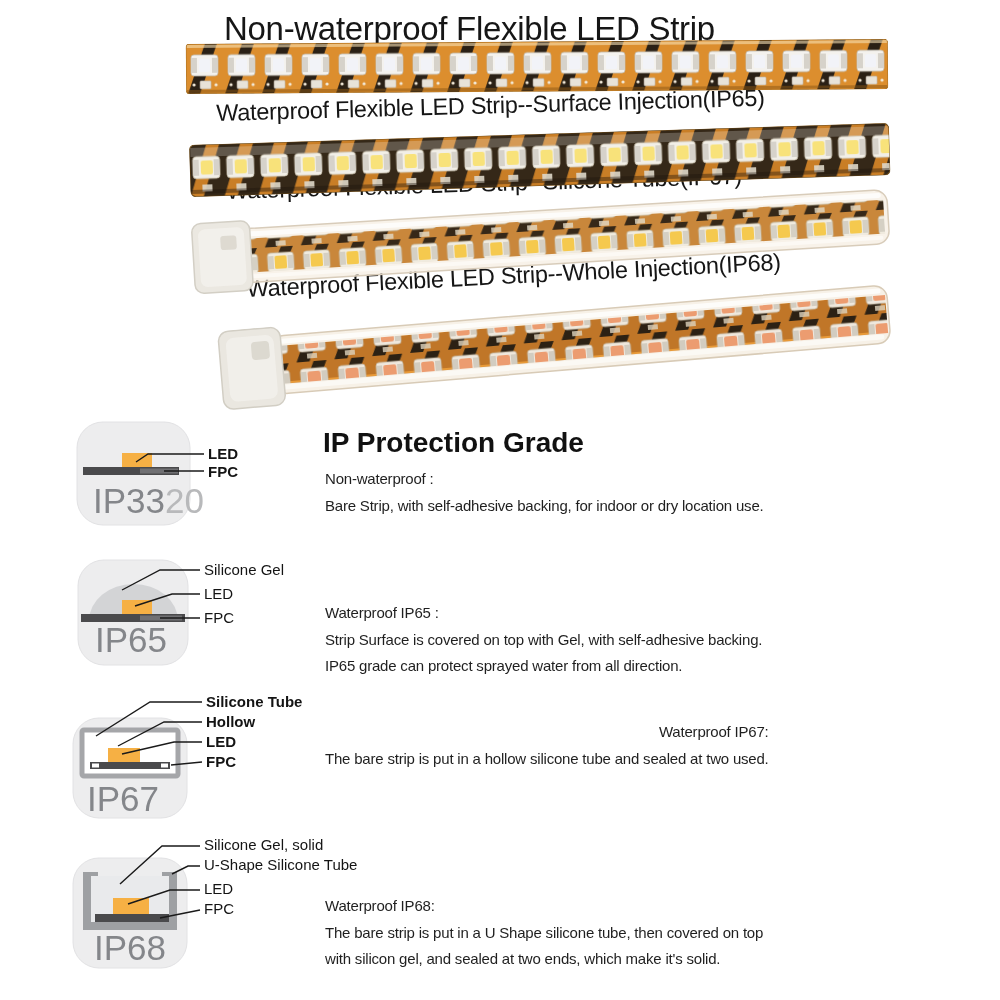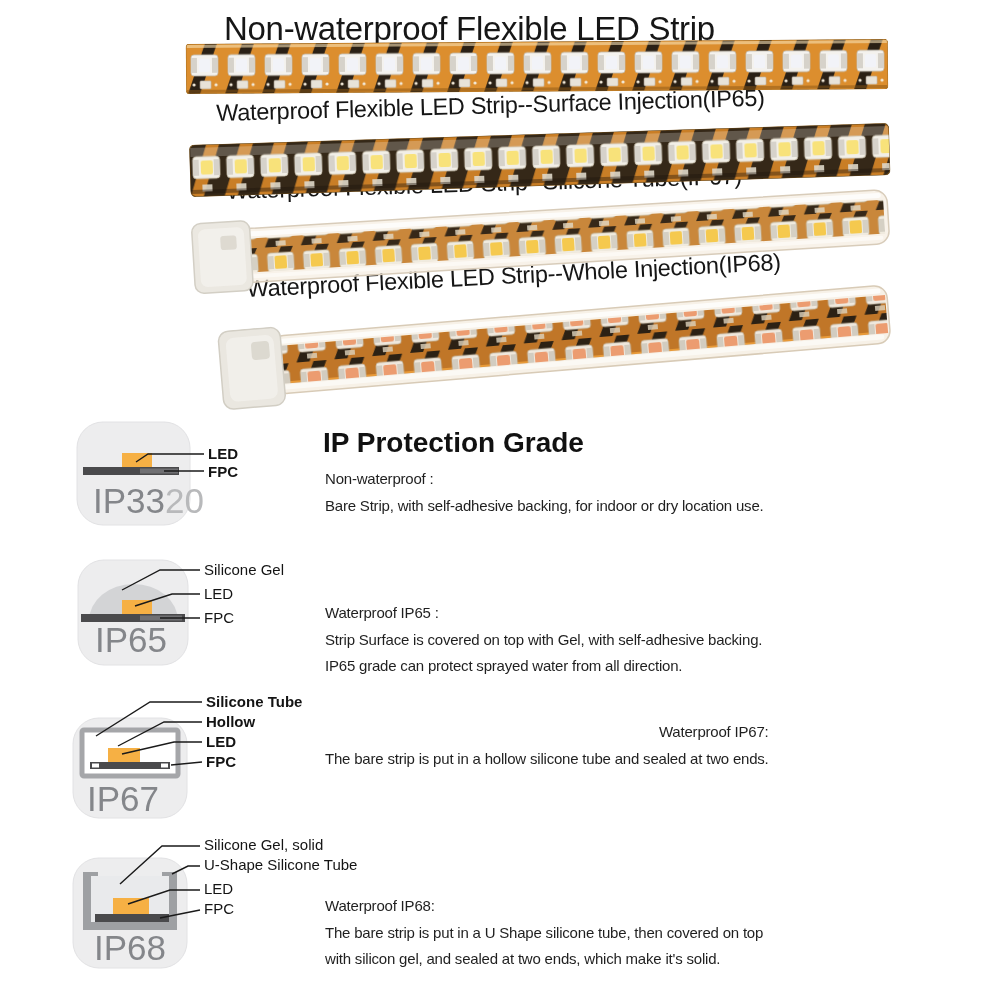--- a/index.html
+++ b/index.html
@@ -178,21 +178,21 @@
     <polyline class="leader" points="60,68 112,56 140,56"></polyline>
     <polyline class="leader" points="109,79 140,76"></polyline>
     <text class="dlabel dbold" x="144" y="21">Silicone Tube</text>
     <text class="dlabel dbold" x="144" y="41">Hollow</text>
     <text class="dlabel dbold" x="144" y="61">LED</text>
     <text class="dlabel dbold" x="144" y="81">FPC</text>
     <text class="iptext" x="25" y="125">IP67</text>
   </svg>
   <div id="d3" class="desc">
     <div>Waterproof IP67:</div>
-    <div>The bare strip is put in a hollow silicone tube and sealed at two ends.</div>
+    <div>The bare strip is put in a hollow silicone tube and sealed at two used.</div>
   </div>
 
   <svg id="g4" class="diagram" width="340" height="150">
     <rect x="15" y="26" width="114" height="110" rx="26" fill="#EDEDEE" stroke="#E2E2E4"></rect>
     <rect x="33" y="44" width="78" height="46" fill="#E9EAEC"></rect>
     <path d="M25,40 L33,40 L33,90 L111,90 L111,40 L119,40 L119,98 L25,98 Z" fill="#9EA0A3"></path>
     <rect x="33" y="40" width="7" height="4" fill="#9EA0A3"></rect>
     <rect x="104" y="40" width="7" height="4" fill="#9EA0A3"></rect>
     <rect x="55" y="66" width="36" height="16" fill="#F6B044"></rect>
     <rect x="37" y="82" width="74" height="8" fill="#4A4A4C"></rect>

